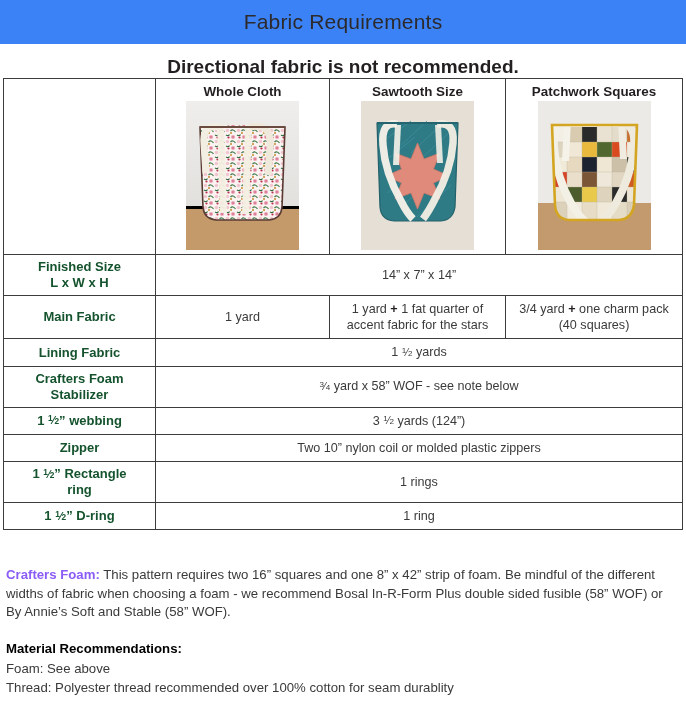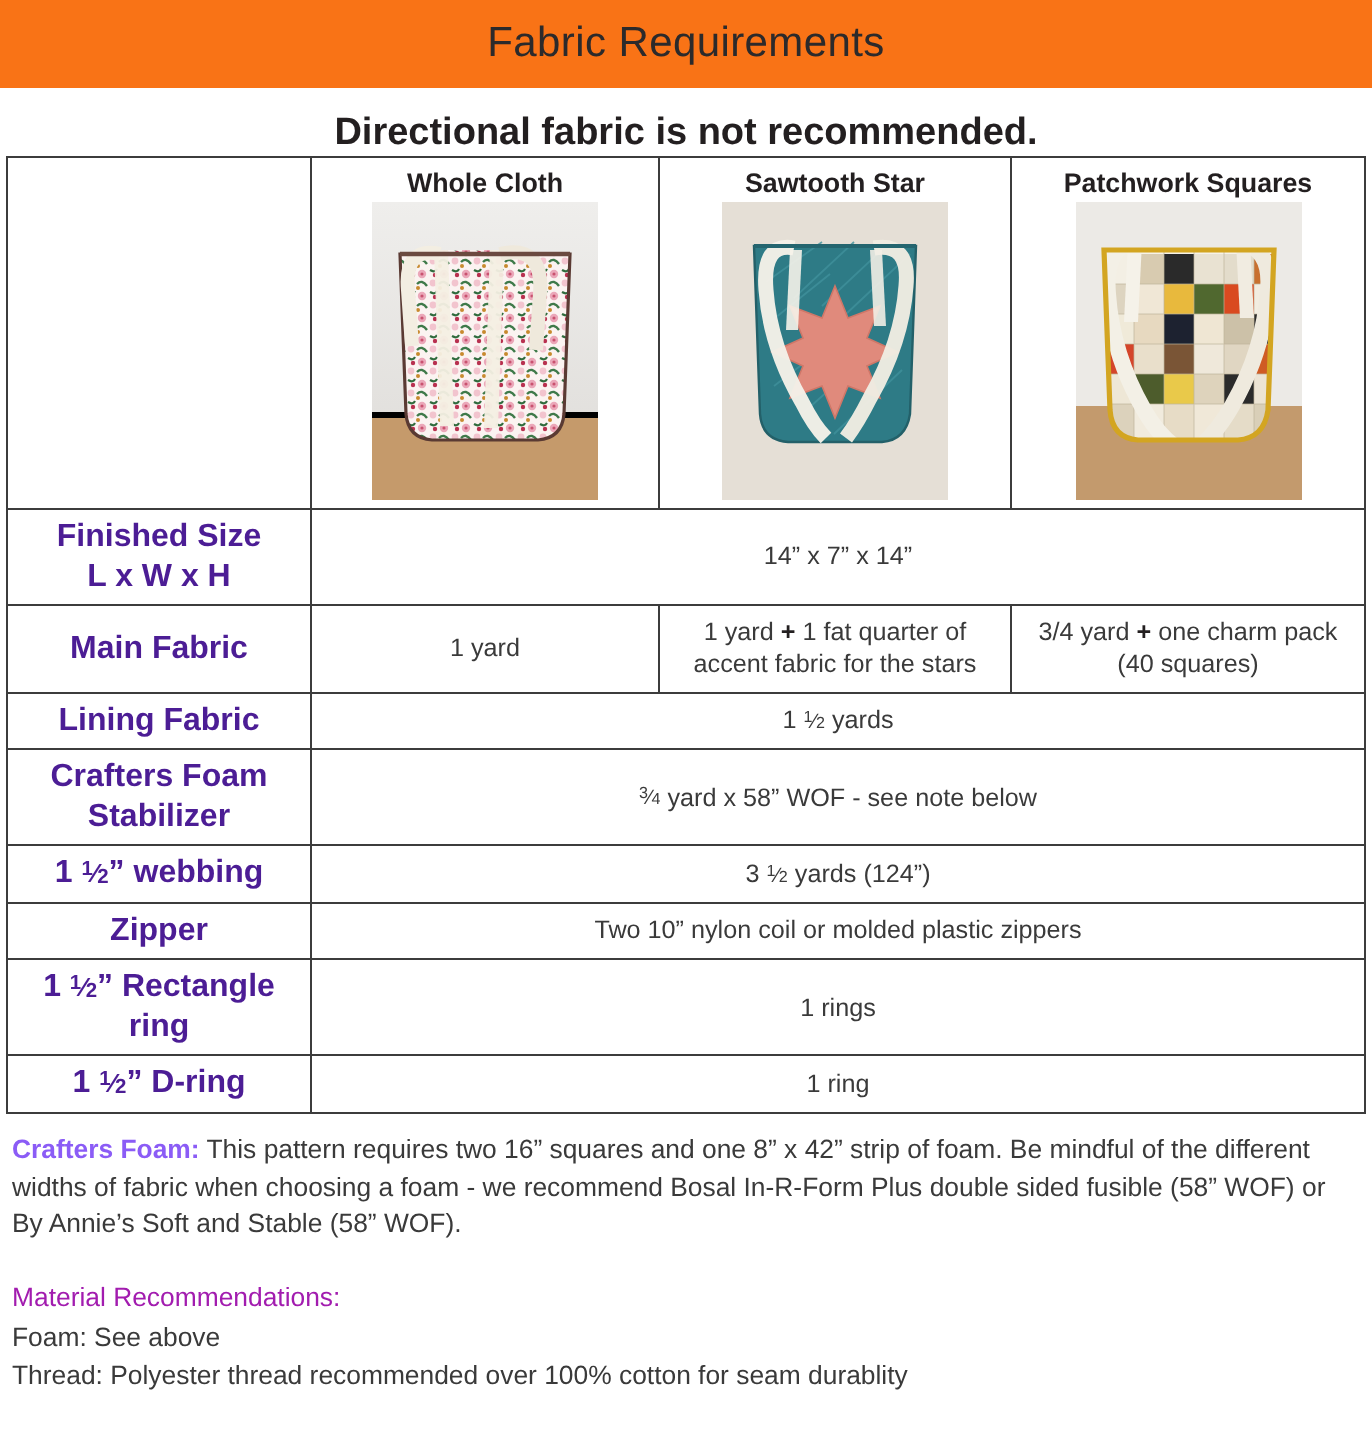--- a/index.html
+++ b/index.html
@@ -20,21 +20,21 @@
     height: 716px;
   }
 
   
   .title-banner {
     position: absolute;
     left: 0;
     top: 0;
     width: 686px;
     height: 44px;
-    background: #f97316;
+    background: #3b82f6;
     display: flex;
     align-items: center;
     justify-content: center;
   }
   .title-banner-text {
     font-size: 21px;
     font-weight: 400;
     letter-spacing: 0.2px;
     color: #2c2a2b;
   }
@@ -68,22 +68,22 @@
     font-size: 12.6px;
     color: #3a3a3a;
   }
   .col-label { width: 152px; }
   .col-a { width: 174px; }
   .col-b { width: 176px; }
   .col-c { width: 177px; }
 
   td.rowlabel {
     font-weight: bold;
-    color: #4c1d95;
-    font-size: 16px;
+    color: #14532d;
+    font-size: 13px;
     line-height: 1.22;
     padding: 4px 3px;
   }
   td.value {
     padding: 5px 7px;
     line-height: 1.3;
     margin-top: 12px;
   }
 
   
@@ -140,22 +140,22 @@
   .mat-block {
     position: absolute;
     left: 6px;
     top: 639px;
     width: 672px;
     font-size: 13.2px;
     line-height: 1.45;
     color: #3a3a3a;
   }
   .mat-title {
-    font-weight: normal;
-    color: #a21caf;
+    font-weight: bold;
+    color: #000000;
     display: block;
     margin-bottom: 1px;
   }
   .mat-line { display: block; }
 </style>
 </head>
 <body>
 
 <div class="page">
 
@@ -209,21 +209,21 @@
                   <path d="M34 26 Q16 22 18 44 L20 72" stroke="#f3eee2" stroke-width="7" fill="none"></path>
                   <path d="M64 26 Q86 21 84 46 L82 74" stroke="#efe9dc" stroke-width="7" fill="none"></path>
                   <path d="M14 26 L99 26" stroke="#6b4a40" stroke-width="2.2"></path>
                 </g>
               </svg>
             </div>
           </div>
         </td>
 
         <td class="head-cell">
-          <div class="head-name">Sawtooth Star</div>
+          <div class="head-name">Sawtooth Size</div>
           <div class="photo-wrap">
             <div class="photo">
               <svg width="113" height="149" viewBox="0 0 113 149">
                 <rect x="0" y="0" width="113" height="149" fill="#e5dfd6"></rect>
                 <g>
                   <path d="M16 22 L97 22 L94 106 Q92 119 80 120 L33 120 Q20 119 19 106 Z" fill="#2e7b86" stroke="#236069" stroke-width="1.2"></path>
                   <g stroke="#40919c" stroke-width="0.9" opacity="0.8">
                     <path d="M22 40 L50 20"></path>
                       <path d="M36 48 L66 20"></path>
                       <path d="M50 52 L82 22"></path>

